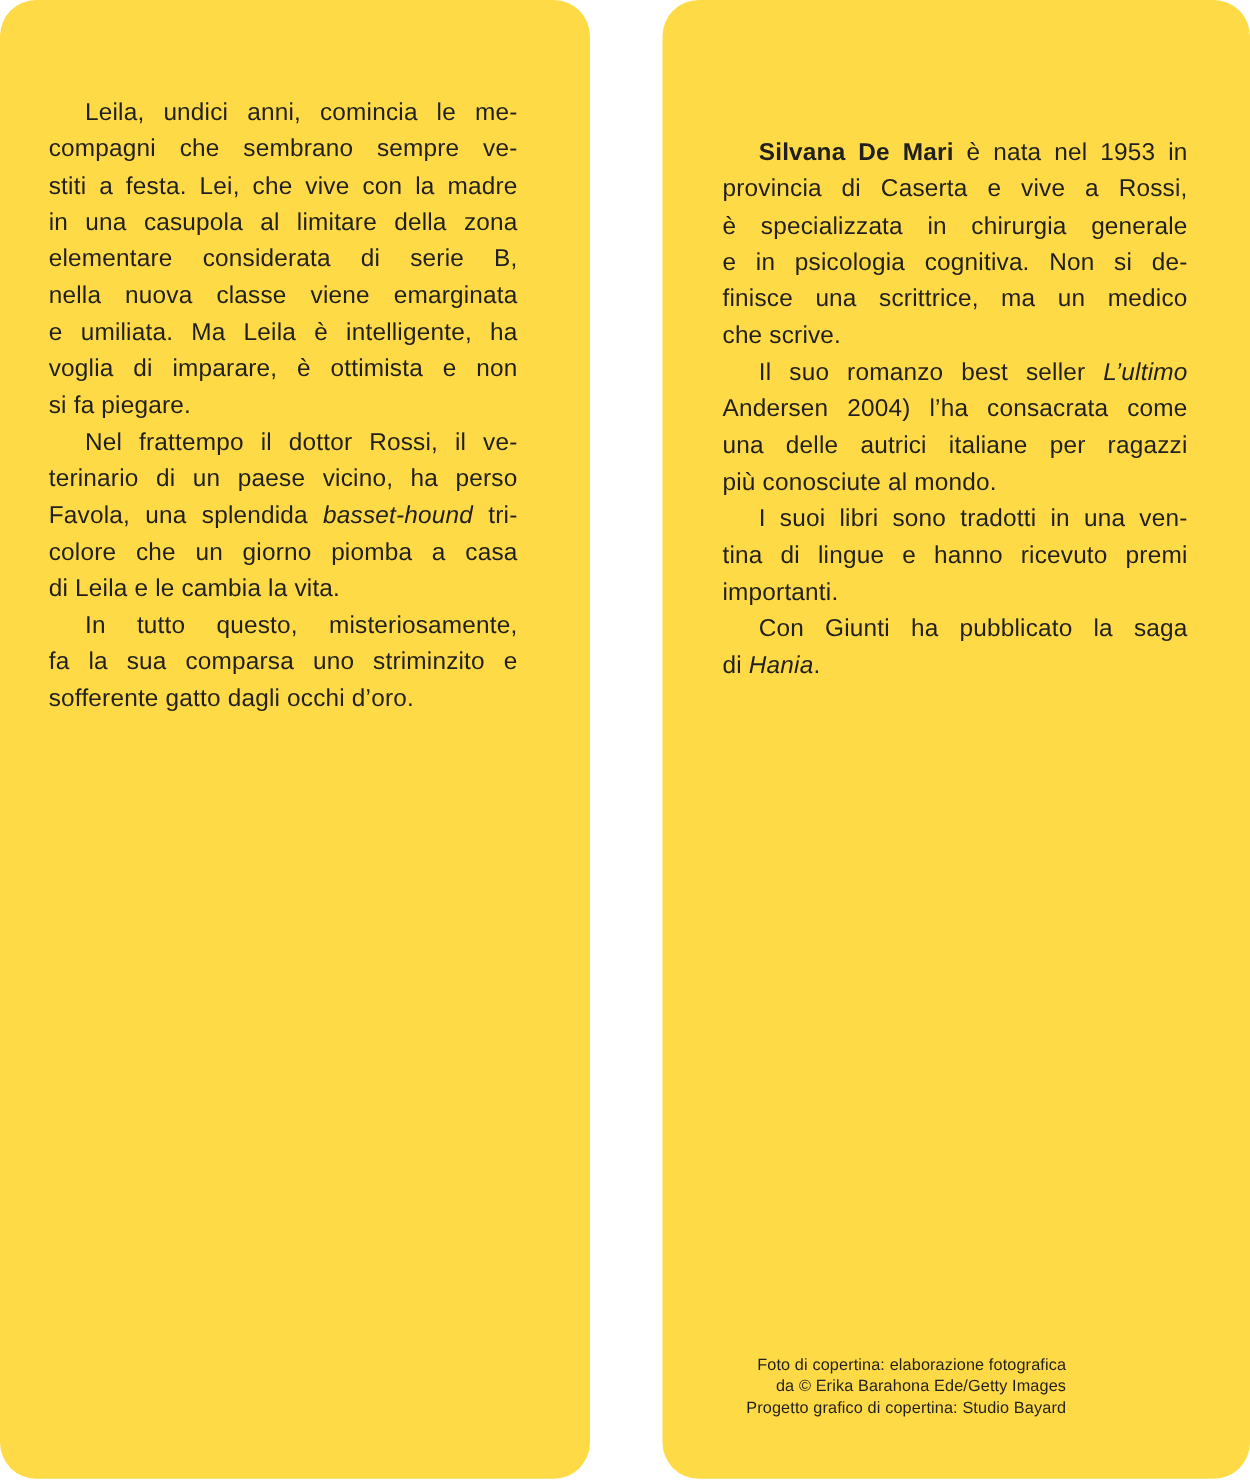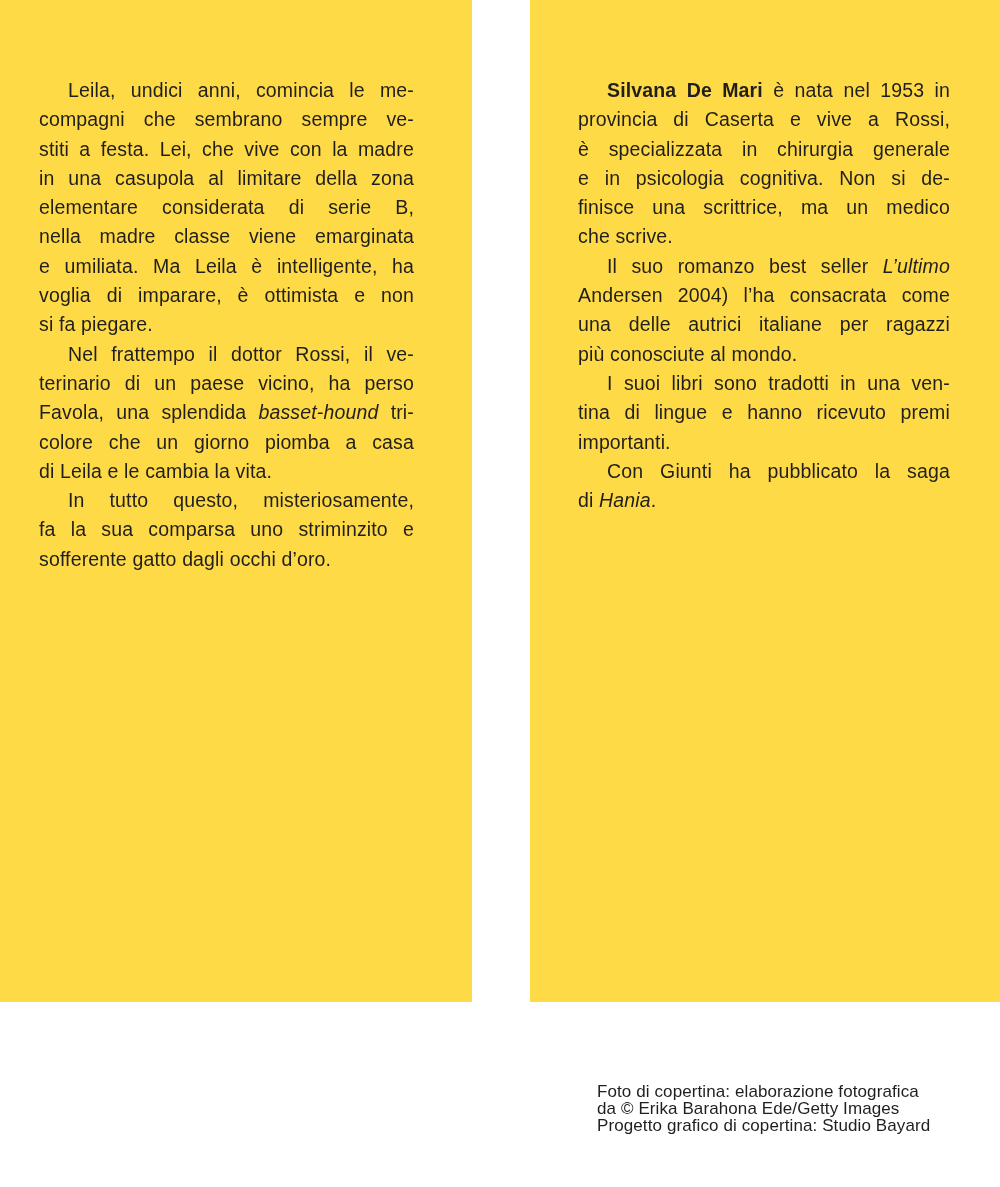--- a/index.html
+++ b/index.html
@@ -11,73 +11,75 @@
   }
   .page {
     position: relative;
     width: 1000px; height: 1187px;
     background: var(--page-bg, #ffffff);
     overflow: hidden;
   }
   .flap {
     position: absolute;
     top: 0;
-    height: 1002px;
+    height: 1183px;
     background: var(--flap-bg, #ffda47);
+    border-radius: 29px;
   }
   .flap.left  { left: 0;     width: 472px; }
   .flap.right { left: 530px; width: 470px; }
   .spine-gap {
     position: absolute;
     left: 472px; top: 0;
     width: 58px; height: 1187px;
     background: var(--page-bg, #ffffff);
   }
   .text-block {
     position: absolute;
     top: 76px;
     color: var(--text-color, #201f1d);
     font-size: 19.5px;
     line-height: 29.3px;
     letter-spacing: 0.15px;
   }
   .flap.left  .text-block { left: 39px; width: 375px; }
-  .flap.right .text-block { left: 48px; width: 372px; }
+  .flap.right .text-block { left: 48px; width: 372px; margin-top: 32px; }
   .line {
     text-align: justify;
     text-align-last: justify;
     text-justify: inter-word;
     white-space: nowrap;
   }
   .line.last   { text-align-last: left; white-space: normal; }
   .line.indent { padding-left: 29px; }
   .it { font-style: italic; }
   .bd { font-weight: 700; }
   .credits {
     position: absolute;
     left: 67px; top: 1083px;
     color: var(--text-color, #201f1d);
-    font-size: 17px;
+    font-size: 13px;
     line-height: 17.2px;
     letter-spacing: 0.1px;
+    text-align: right;
   }
 </style>
 </head>
 <body>
 
 <div class="page">
 
   <section class="flap left">
     <div class="text-block">
         <div class="line indent"><span>Leila, undici anni, comincia le me-</span></div>
         <div class="line"><span>compagni che sembrano sempre ve-</span></div>
         <div class="line"><span>stiti a festa. Lei, che vive con la madre</span></div>
         <div class="line"><span>in una casupola al limitare della zona</span></div>
         <div class="line"><span>elementare considerata di serie B,</span></div>
-        <div class="line"><span>nella madre classe viene emarginata</span></div>
+        <div class="line"><span>nella nuova classe viene emarginata</span></div>
         <div class="line"><span>e umiliata. Ma Leila è intelligente, ha</span></div>
         <div class="line"><span>voglia di imparare, è ottimista e non</span></div>
         <div class="line last"><span>si fa piegare.</span></div>
         <div class="line indent"><span>Nel frattempo il dottor Rossi, il ve-</span></div>
         <div class="line"><span>terinario di un paese vicino, ha perso</span></div>
         <div class="line"><span>Favola, una splendida </span><span class="it">basset-hound</span><span> tri-</span></div>
         <div class="line"><span>colore che un giorno piomba a casa</span></div>
         <div class="line last"><span>di Leila e le cambia la vita.</span></div>
         <div class="line indent"><span>In tutto questo, misteriosamente,</span></div>
         <div class="line"><span>fa la sua comparsa uno striminzito e</span></div>

